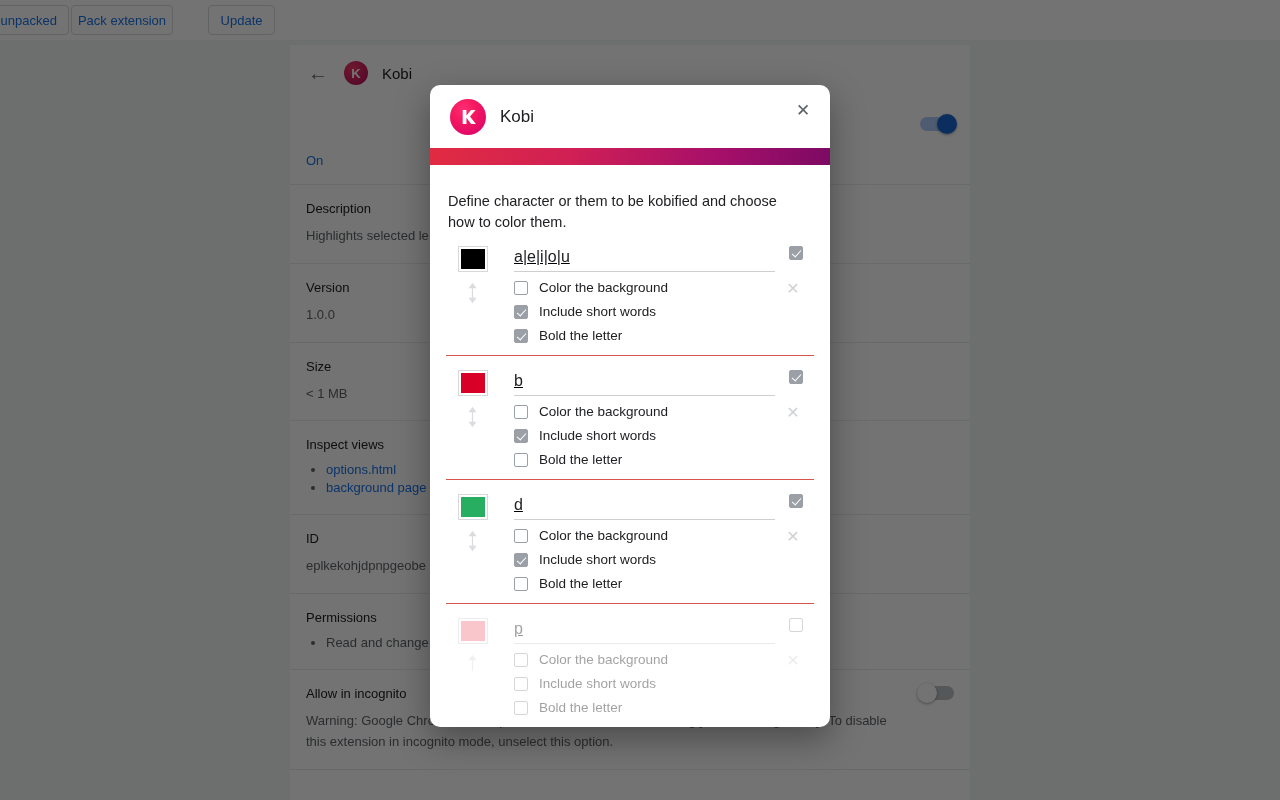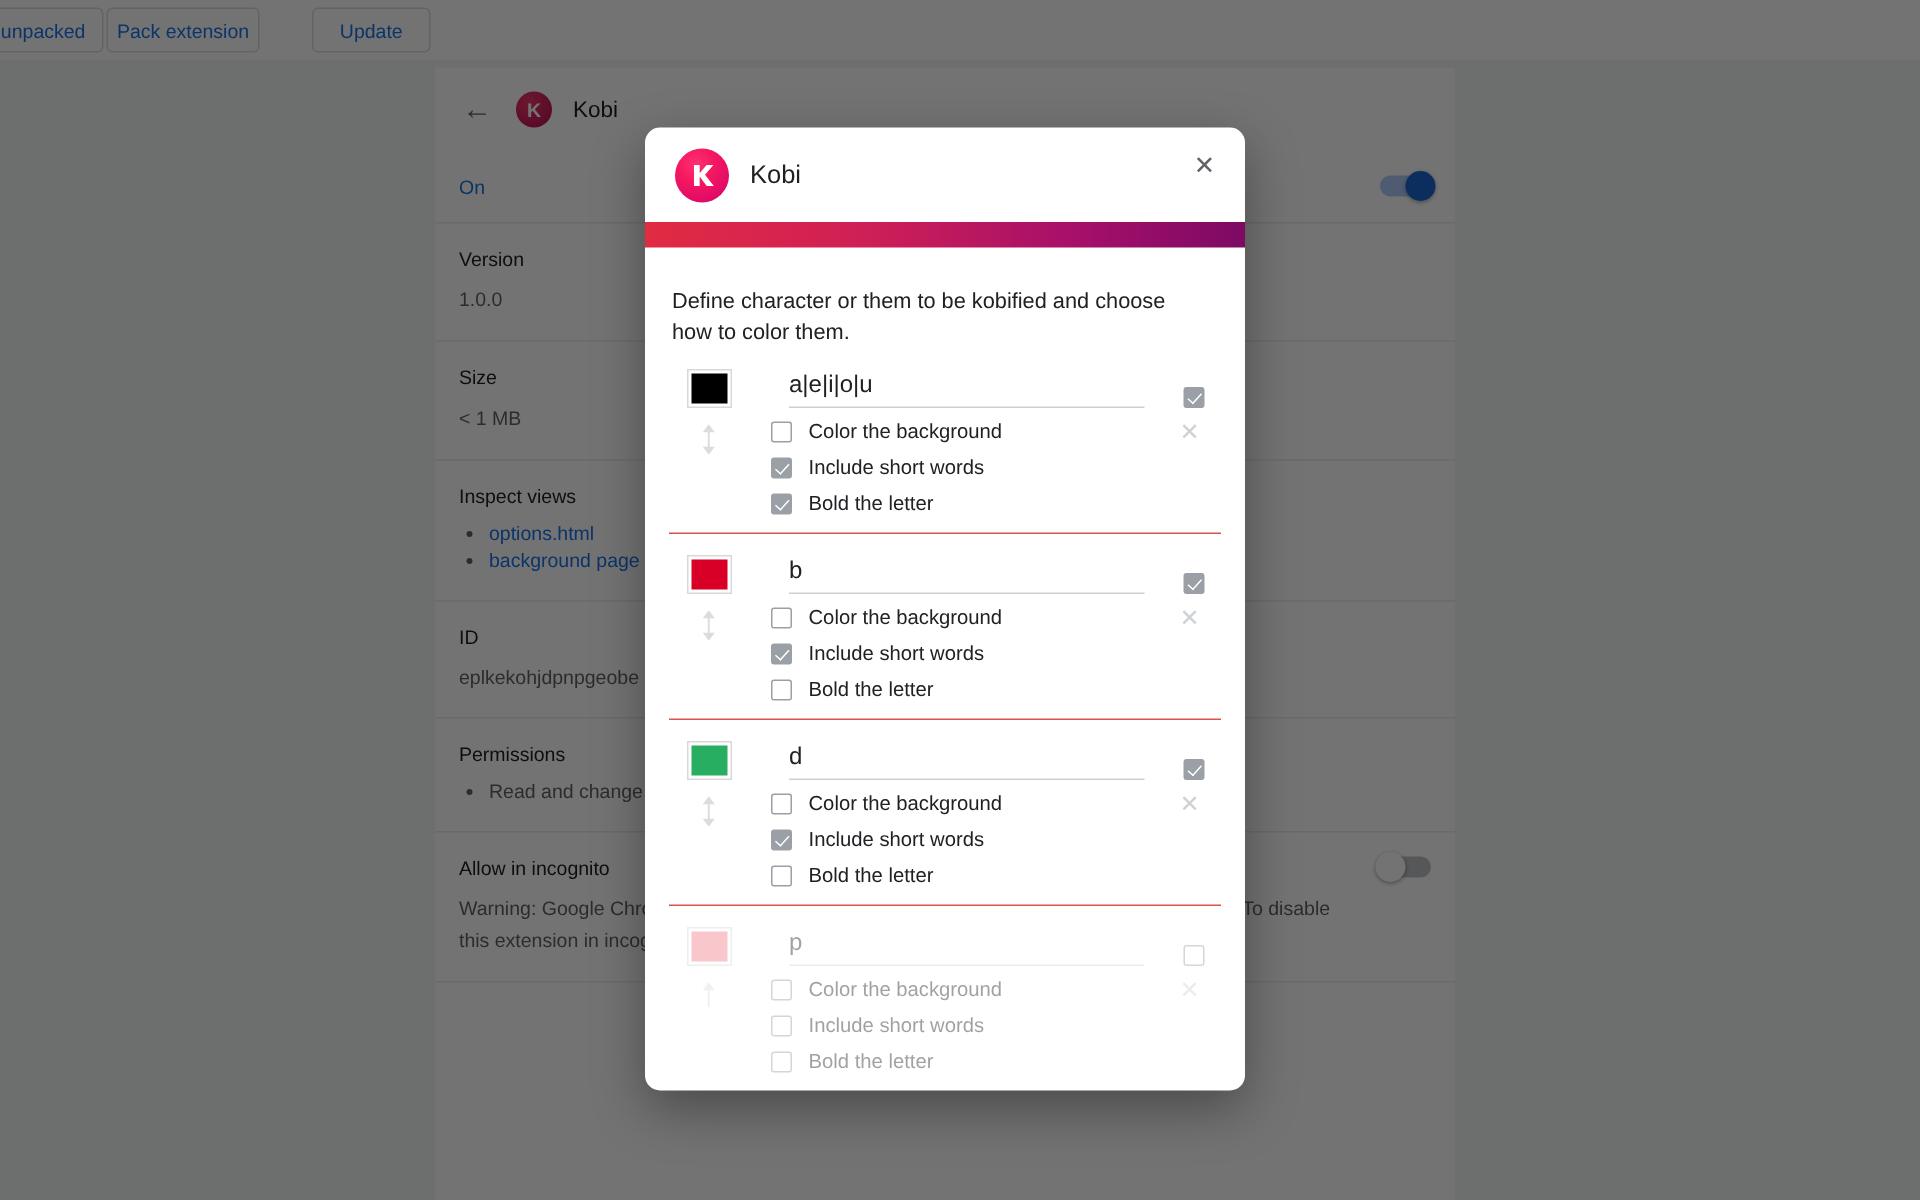--- a/index.html
+++ b/index.html
@@ -19,21 +19,21 @@
   }
   .tb-btn {
     height: 30px; border: 1px solid #dadce0; border-radius: 4px;
     background: #ffffff; color: #1a73e8; font-size: 13px;
     font-family: "Liberation Sans", sans-serif;
     padding: 0 15px; display: flex; align-items: center; justify-content: center;
     cursor: pointer; white-space: nowrap;
   }
   #tb-loadunpacked { position: absolute; left: -44px; width: 113px; }
   #tb-pack        { position: absolute; left: 71px;  width: 102px; }
-  #tb-update      { position: absolute; left: 208px; width: 79px; }
+  #tb-update      { position: absolute; left: 208px; width: 67px; }
 
   .page-body {
     position: absolute; top: 40px; left: 0; width: 1280px; height: 760px;
     background: #f1f3f4;
   }
   .detail-card {
     position: absolute; left: 290px; top: 5px; width: 680px; min-height: 760px;
     background: #ffffff;
   }
   .card-header {
@@ -58,21 +58,21 @@
   .section.nb { border-bottom: none; }
   .sec-label { font-size: 13px; color: #202124; font-weight: 500; margin-bottom: 10px; }
   .sec-val  { font-size: 13px; color: #5f6368; line-height: 1.6; }
   .sec-list { list-style: disc; margin-left: 20px; font-size: 13px; color: #5f6368; }
   .sec-list li { margin: 3px 0; }
   .sec-list a { color: #1a73e8; text-decoration: none; }
 
   .row-flex { display: flex; align-items: flex-start; justify-content: space-between; }
   .row-flex .left { flex: 1; padding-right: 20px; }
 
-  .on-label { font-size: 13px; color: #1a73e8; font-weight: 400; }
+  .on-label { font-size: 13px; color: #1a73e8; font-weight: 400; margin-top: 36px; }
 
   .switch { width: 34px; height: 14px; border-radius: 7px; position: relative; flex-shrink: 0; cursor: pointer; }
   .switch.on  { background: #aecbfa; }
   .switch.off { background: #bdc1c6; }
   .switch .knob {
     position: absolute; top: -3px; width: 20px; height: 20px; border-radius: 50%;
     box-shadow: 0 1px 3px rgba(0,0,0,.35);
   }
   .switch.on  .knob { right: -3px; background: #1967d2; }
   .switch.off .knob { left: -3px; background: #ffffff; }
@@ -112,21 +112,21 @@
   }
 
   
   .rule {
     position: relative; padding: 14px 0 10px 0;
     border-bottom: 1px solid #d9534f;
   }
   .rule:last-child { border-bottom: none; }
   .rule.disabled { opacity: .42; }
 
-  .rule-top { display: flex; align-items: flex-end; gap: 12px; }
+  .rule-top { display: flex; align-items: flex-start; gap: 0; text-decoration: underline; }
   .swatch-wrap {
     width: 30px; height: 26px; border: 1px solid #d8d8d8; background: #fff;
     padding: 2px; flex-shrink: 0; margin-left: 12px; cursor: pointer;
   }
   .swatch { width: 100%; height: 100%; }
   .rule-input {
     flex: 1; margin-left: 26px; margin-right: 14px;
     border: none; border-bottom: 1px solid #cfcfcf; outline: none;
     font-family: "Liberation Sans", sans-serif;
     font-size: 16px; color: #202124; height: 26px; background: transparent;
@@ -190,20 +190,24 @@
         <div class="card-title">Kobi</div>
       </div>
 
       <div class="section row-flex">
         <div class="on-label">On</div>
         <div class="switch on">
             <div class="knob"></div>
           </div>
       </div>
 
+      <div class="section">
+        <div class="sec-label">Description</div>
+        <div class="sec-val">Highlights selected le</div>
+      </div>
 
       <div class="section">
         <div class="sec-label">Version</div>
         <div class="sec-val">1.0.0</div>
       </div>
 
       <div class="section">
         <div class="sec-label">Size</div>
         <div class="sec-val">&lt; 1 MB</div>
       </div>

